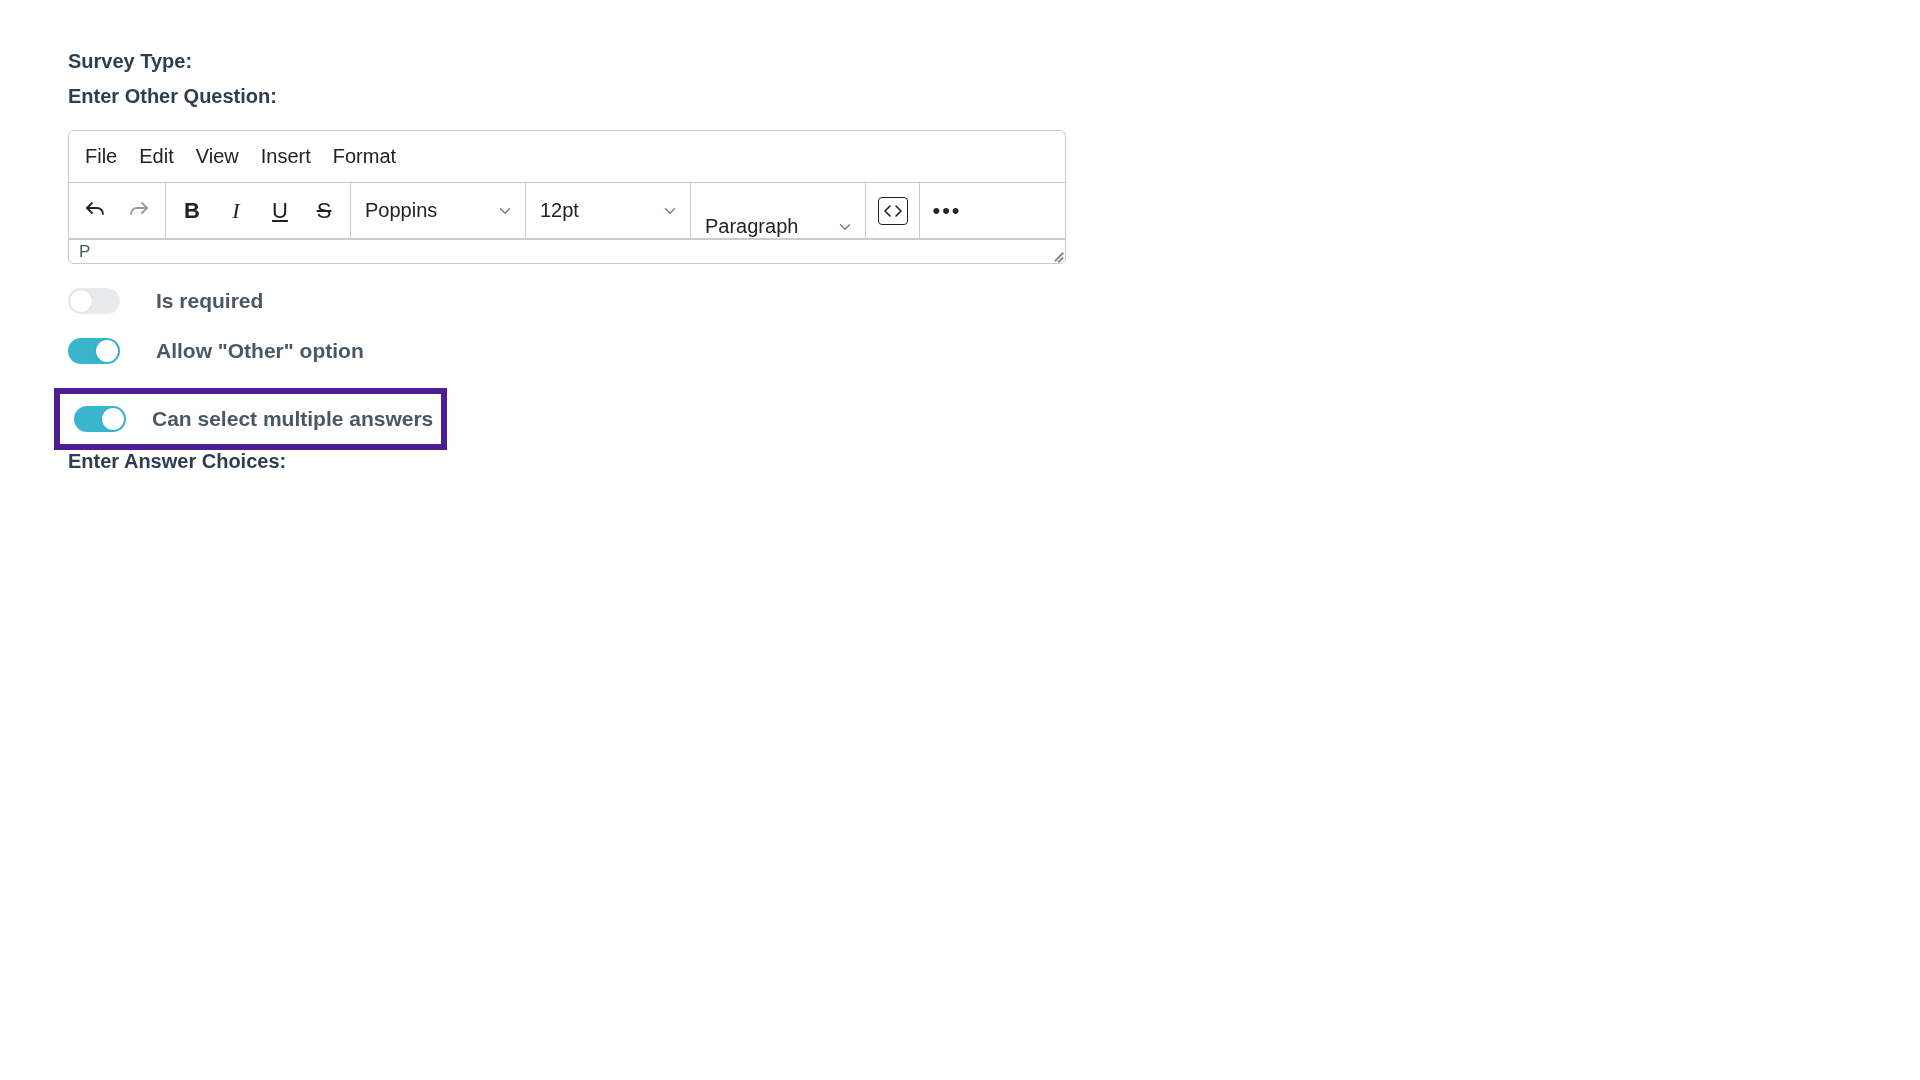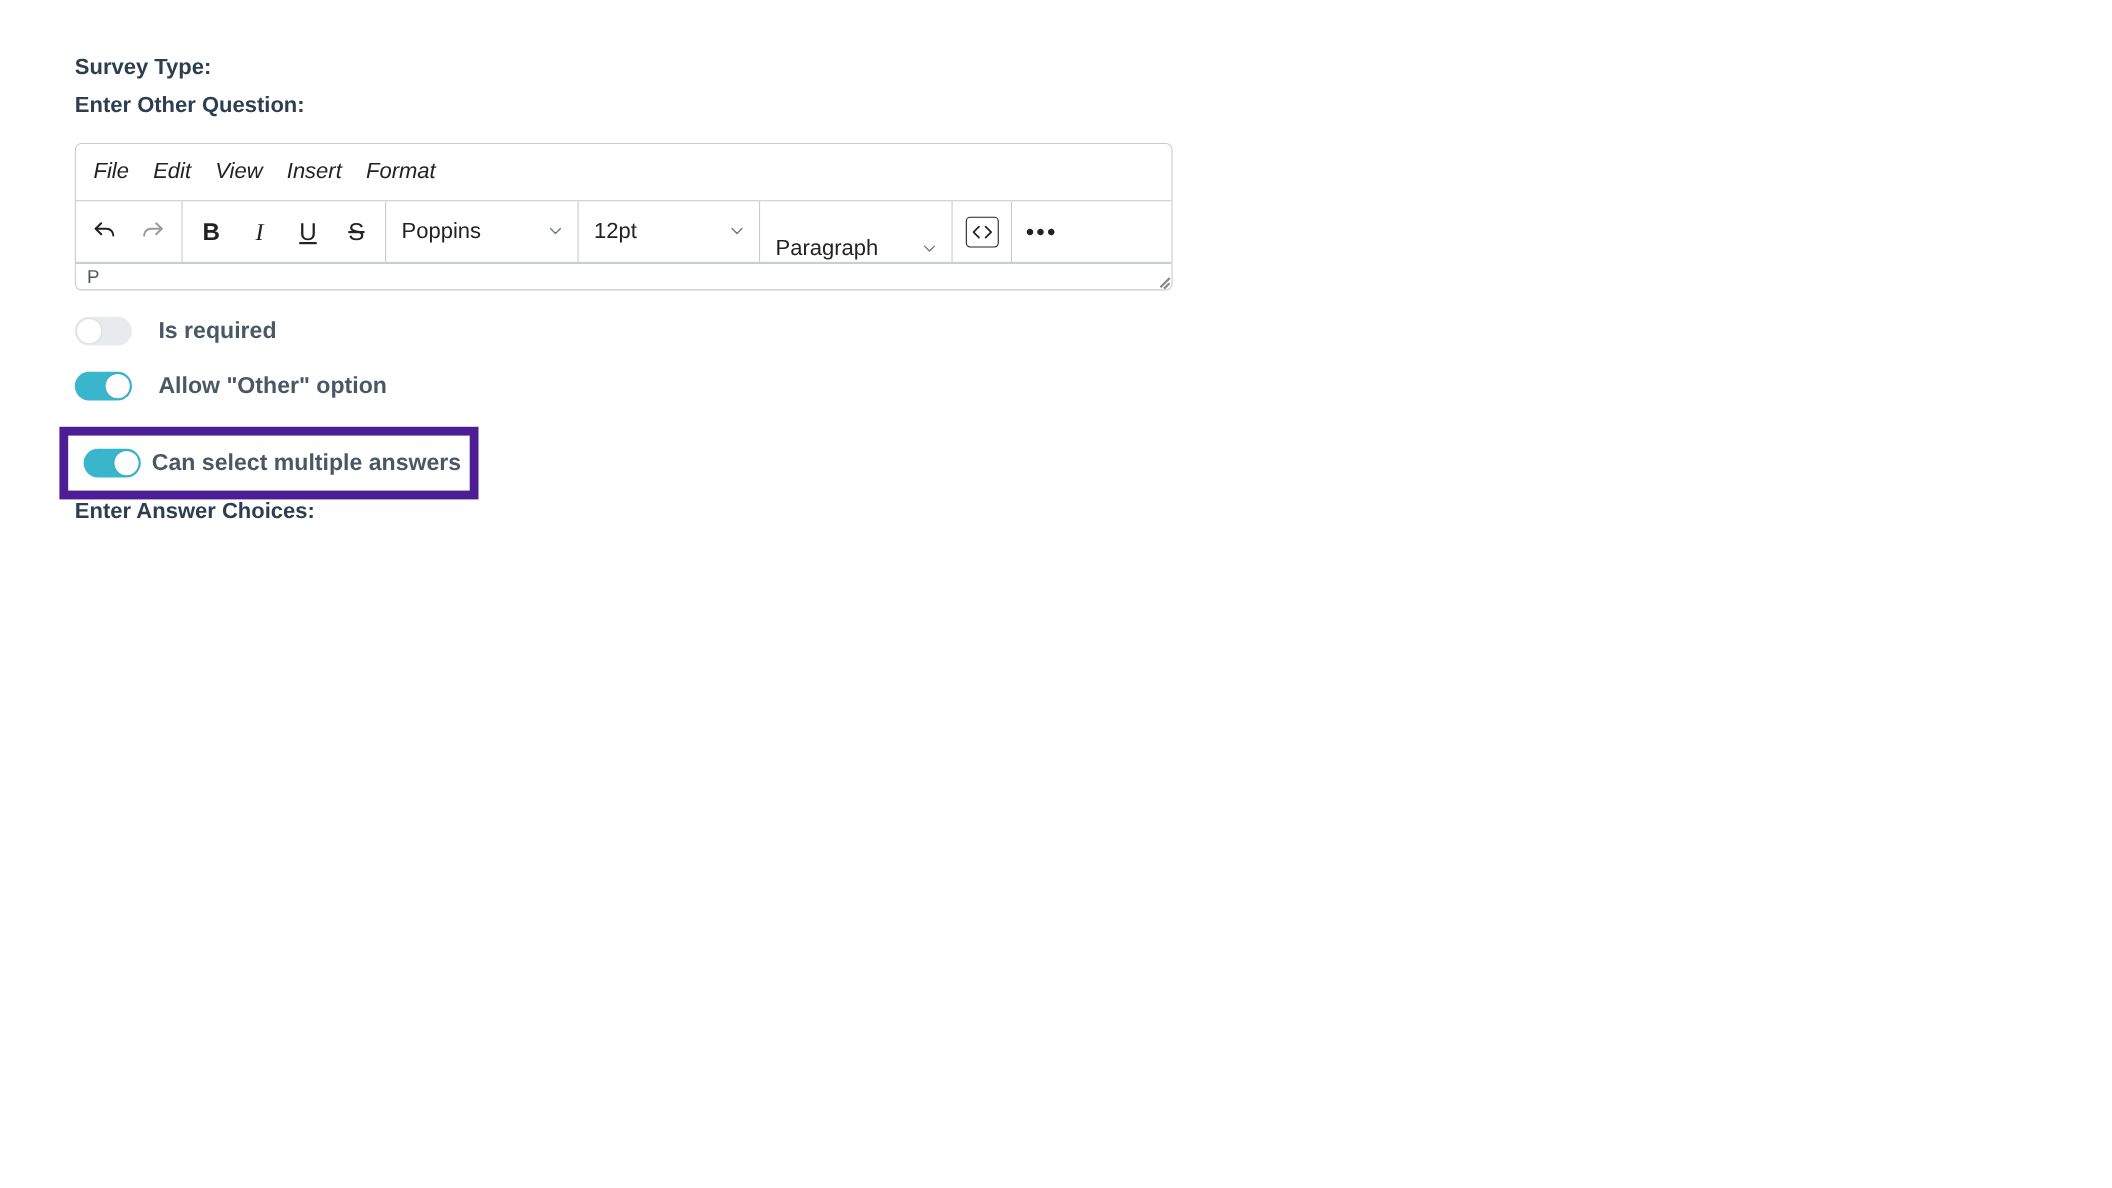--- a/index.html
+++ b/index.html
@@ -62,21 +62,20 @@
   .editor-menubar {
     display: flex;
     gap: 22px;
     padding: 14px 16px;
     border-bottom: 1px solid #c6ccd2;
   }
   .menu-item {
     font-size: 20px;
     color: #222;
     cursor: pointer;
-    font-style: italic;
   }
   .editor-toolbar {
     display: flex;
     align-items: stretch;
     border-bottom: 1px solid #c6ccd2;
     height: 56px;
   }
   .tool-group {
     display: flex;
     align-items: center;
@@ -180,21 +179,21 @@
   }
   .resize-handle::after {
     width: 7px;
     height: 1.5px;
     right: -1px;
     bottom: 1px;
   }
   .toggle-row {
     display: flex;
     align-items: center;
-    gap: 24px;
+    gap: 36px;
     margin-top: 24px;
   }
   .toggle {
     width: 52px;
     height: 26px;
     border-radius: 20px;
     position: relative;
     cursor: pointer;
     flex-shrink: 0;
   }
@@ -212,23 +211,23 @@
   .toggle.off .toggle-knob { left: 2px; }
   .toggle.on .toggle-knob { right: 2px; }
   .toggle-label {
     font-size: 21px;
     font-weight: 600;
     color: #4a5866;
   }
   .highlighted-row {
     display: flex;
     align-items: center;
-    gap: 10px;
+    gap: 26px;
     margin-top: 24px;
-    border: 8px solid #4c1d95;
+    border: 6px solid #4c1d95;
     padding: 12px 8px 12px 15px;
     width: fit-content;
     margin-left: -14px;
     padding-left: 14px;
   }
   .choices-label {
     font-size: 20px;
     font-weight: 700;
     color: #2d3e50;
     display: block;

